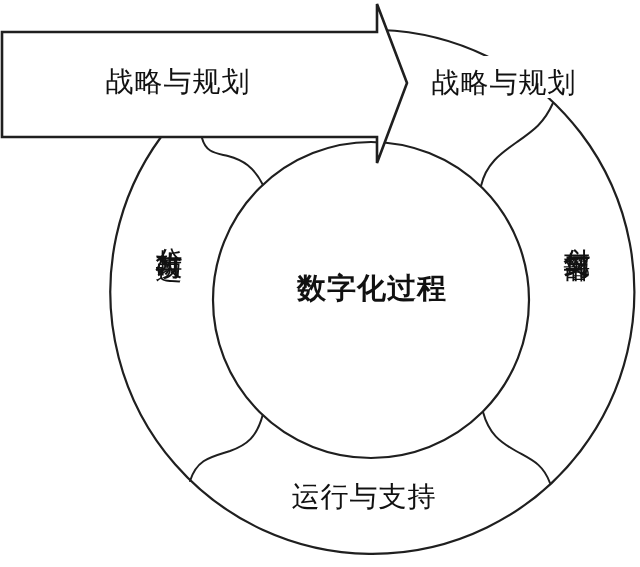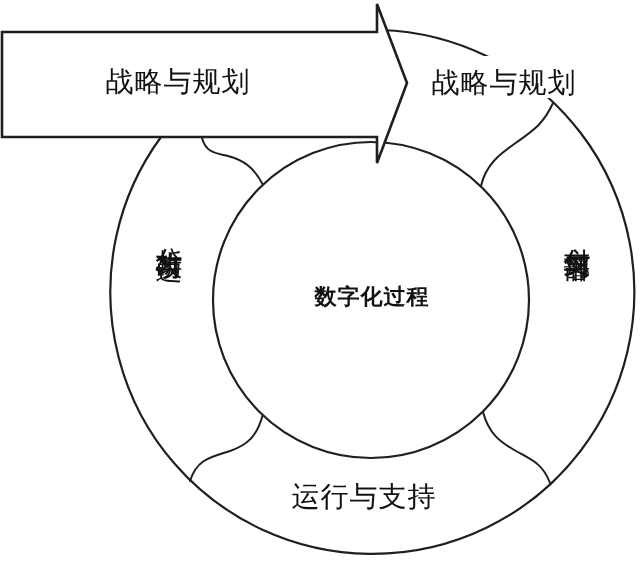--- a/index.html
+++ b/index.html
@@ -39,24 +39,24 @@
     top: 56px;
     width: 152px;
     height: 42px;
     background: #ffffff; 
     display: flex;
     align-items: flex-end;
     justify-content: center;
   }
   .label-core {
     left: 272px;
-    top: 282px;
+    top: 273px;
     width: 200px;
     font-weight: bold;
-    font-size: 22px;
+    font-size: 29px;
   }
   .label-operate {
     left: 264px;
     top: 482px;
     width: 200px;
   }
   .label-vertical {
     writing-mode: vertical-rl;
     text-orientation: upright;
     font-size: 27px;

